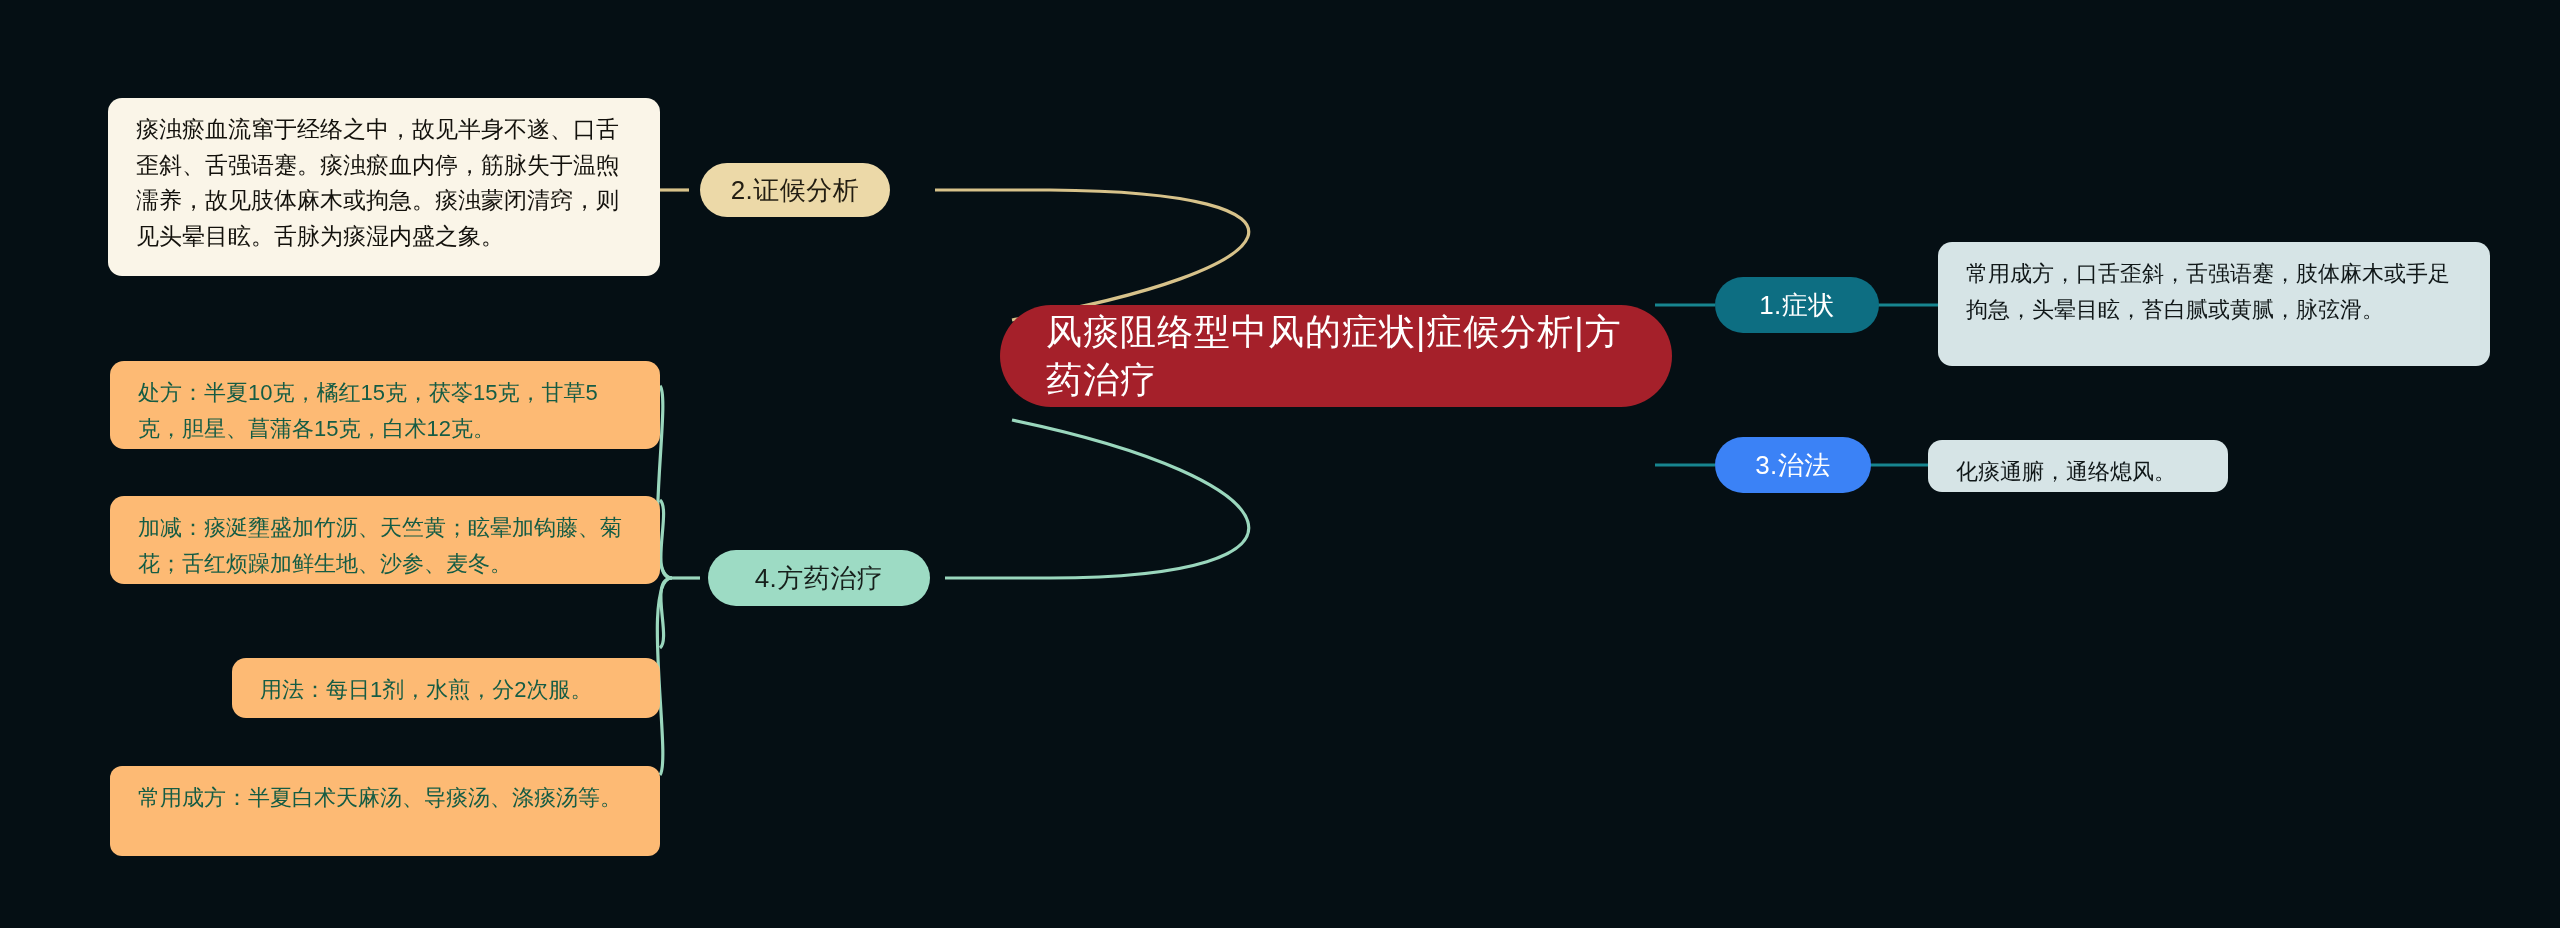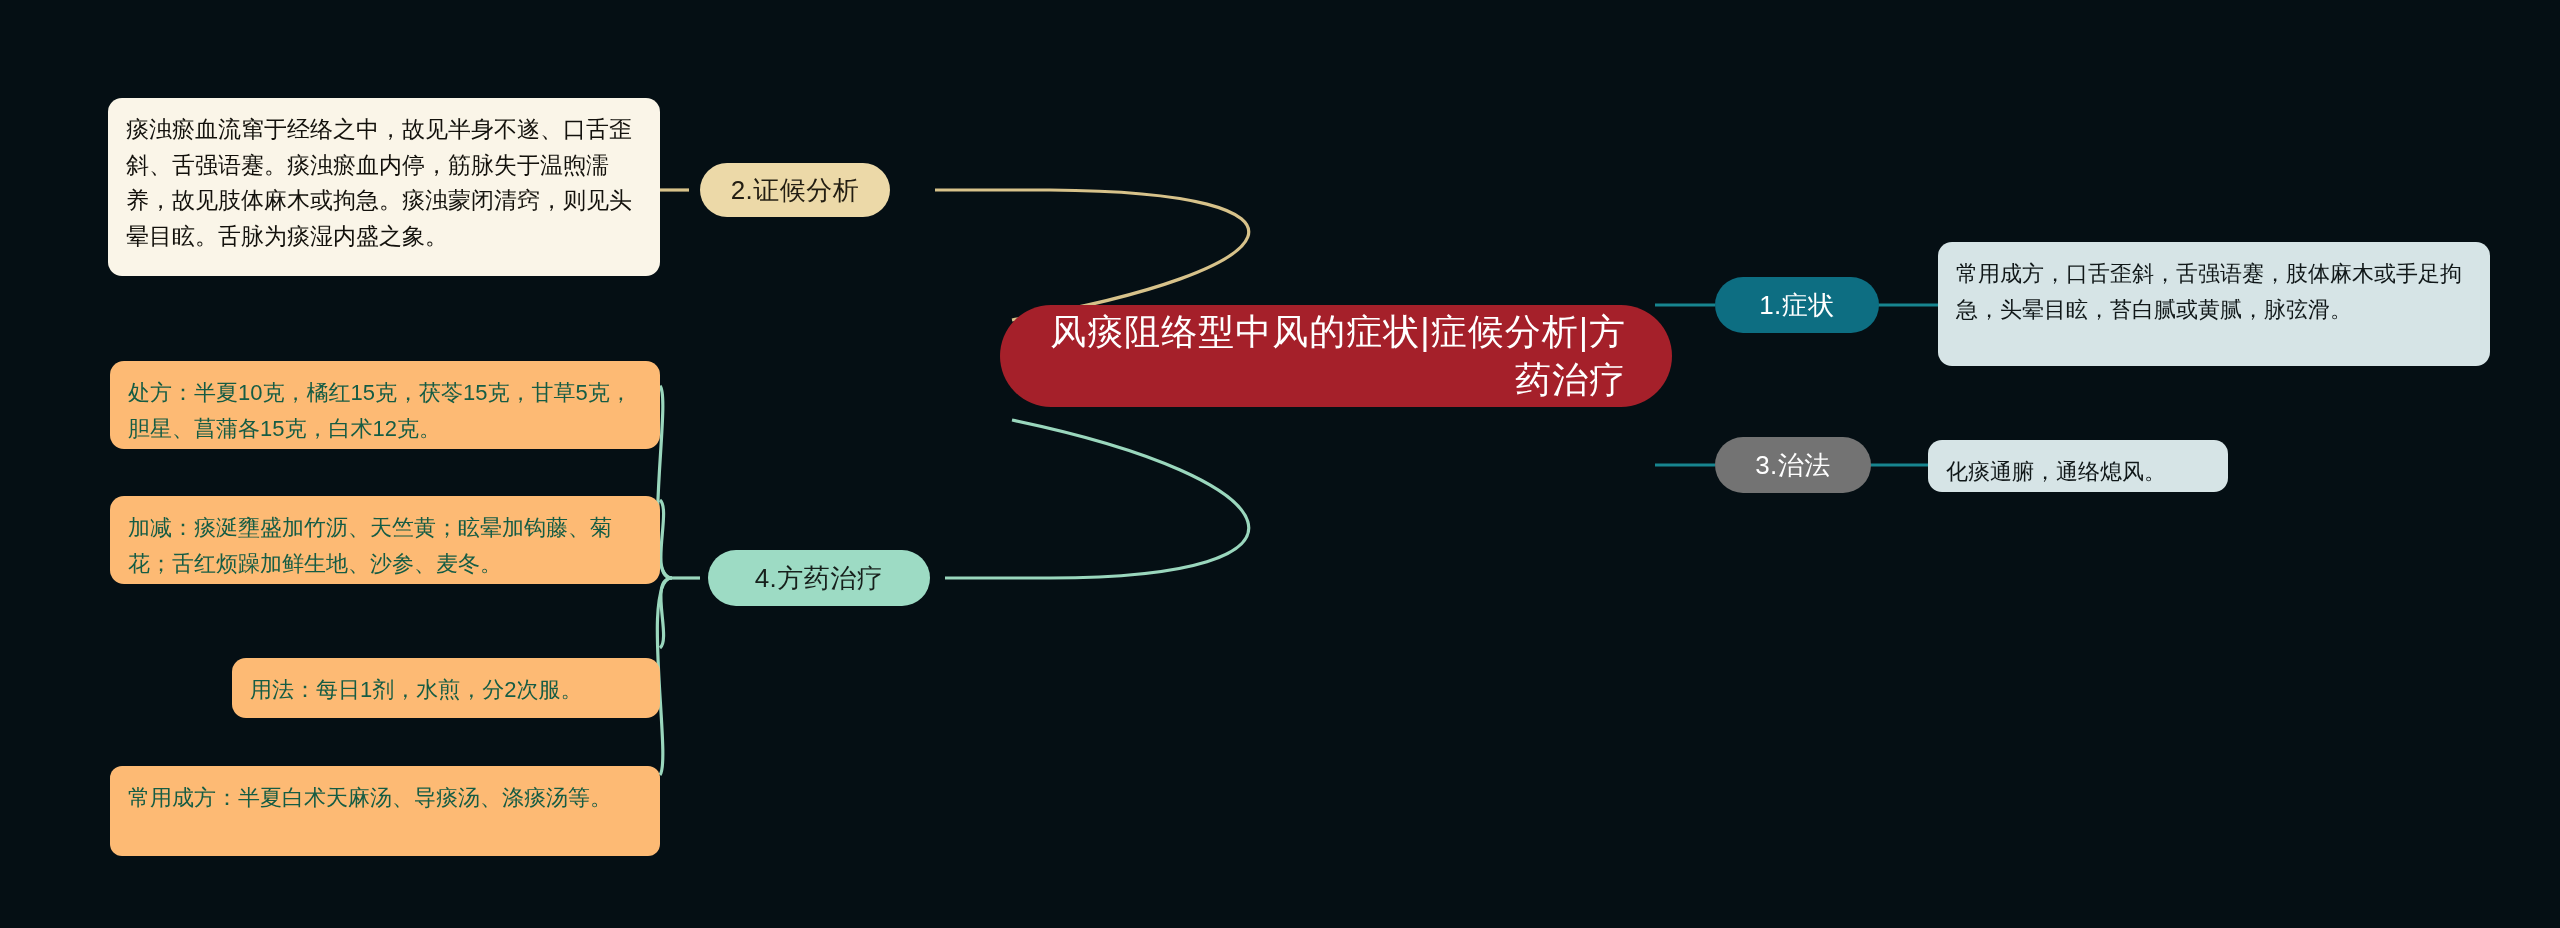--- a/index.html
+++ b/index.html
@@ -22,21 +22,21 @@
     width: 2560px;
     height: 928px;
     pointer-events: none;
   }
   .node {
     position: absolute;
     box-sizing: border-box;
     display: flex;
     align-items: center;
     justify-content: center;
-    text-align: right;
+    text-align: left;
   }
   
   .central {
     background: #a5202a;
     border-radius: 80px;
     color: #ffffff;
     font-size: 36px;
     line-height: 1.32;
     padding: 0 46px;
     letter-spacing: 1px;
@@ -44,32 +44,32 @@
   
   .pill {
     border-radius: 44px;
     font-size: 26px;
     letter-spacing: 0.5px;
     padding: 0 26px;
     white-space: nowrap;
   }
   .pill-gold   { background: #ecd9a8; color: #221d12; }
   .pill-teal-d { background: #0d6e82; color: #ffffff; }
-  .pill-teal   { background: #737373; color: #ffffff; }
+  .pill-teal   { background: #3b82f6; color: #ffffff; }
   .pill-mint   { background: #9ddbc4; color: #17201c; }
 
   
   .card {
     border-radius: 14px;
     font-size: 22px;
     line-height: 1.62;
     text-align: left;
     justify-content: flex-start;
     align-items: flex-start;
-    padding: 14px 18px;
+    padding: 14px 28px;
     box-sizing: border-box;
   }
   .card-cream {
     background: #faf5e8;
     color: #13110c;
     font-size: 23px;
     line-height: 1.55;
   }
   .card-blue {
     background: #d6e4e6;

